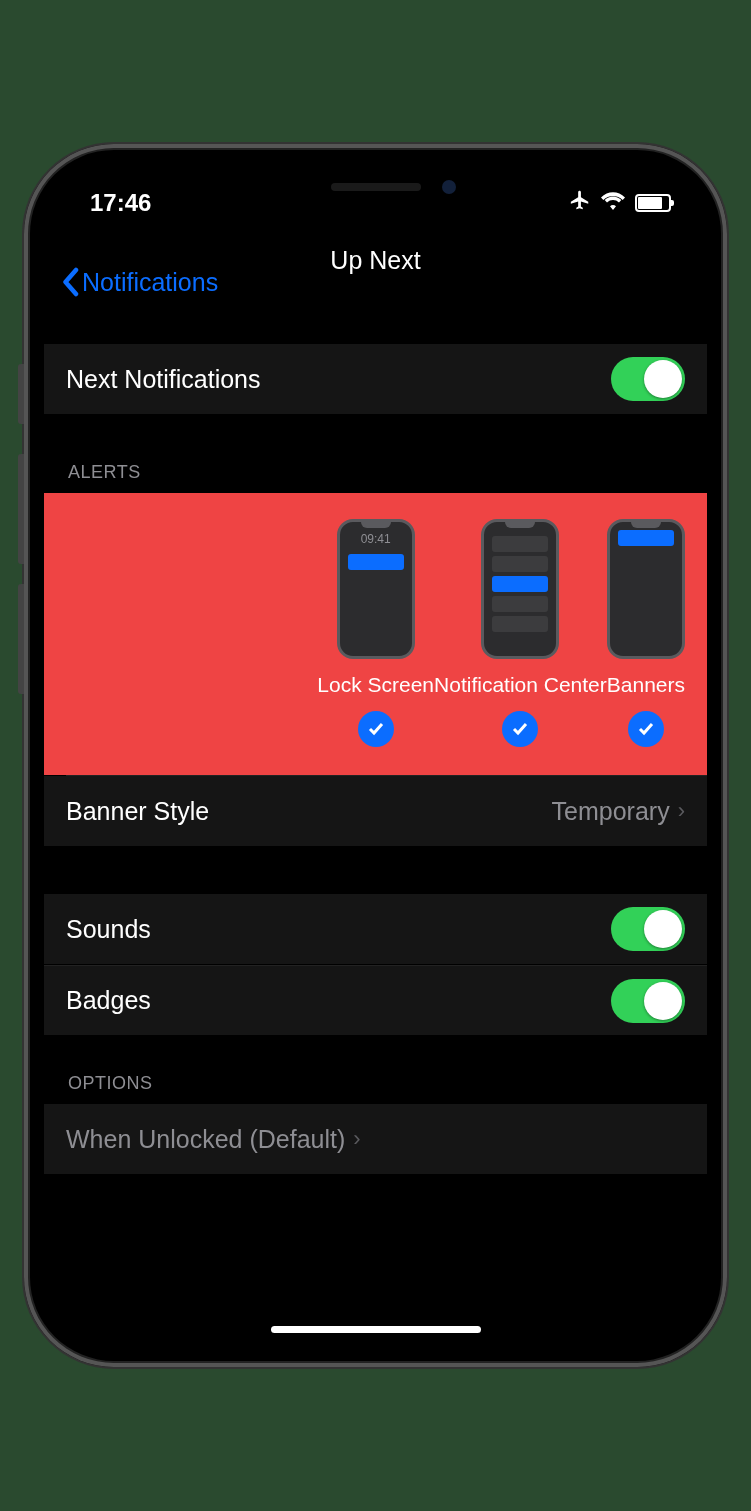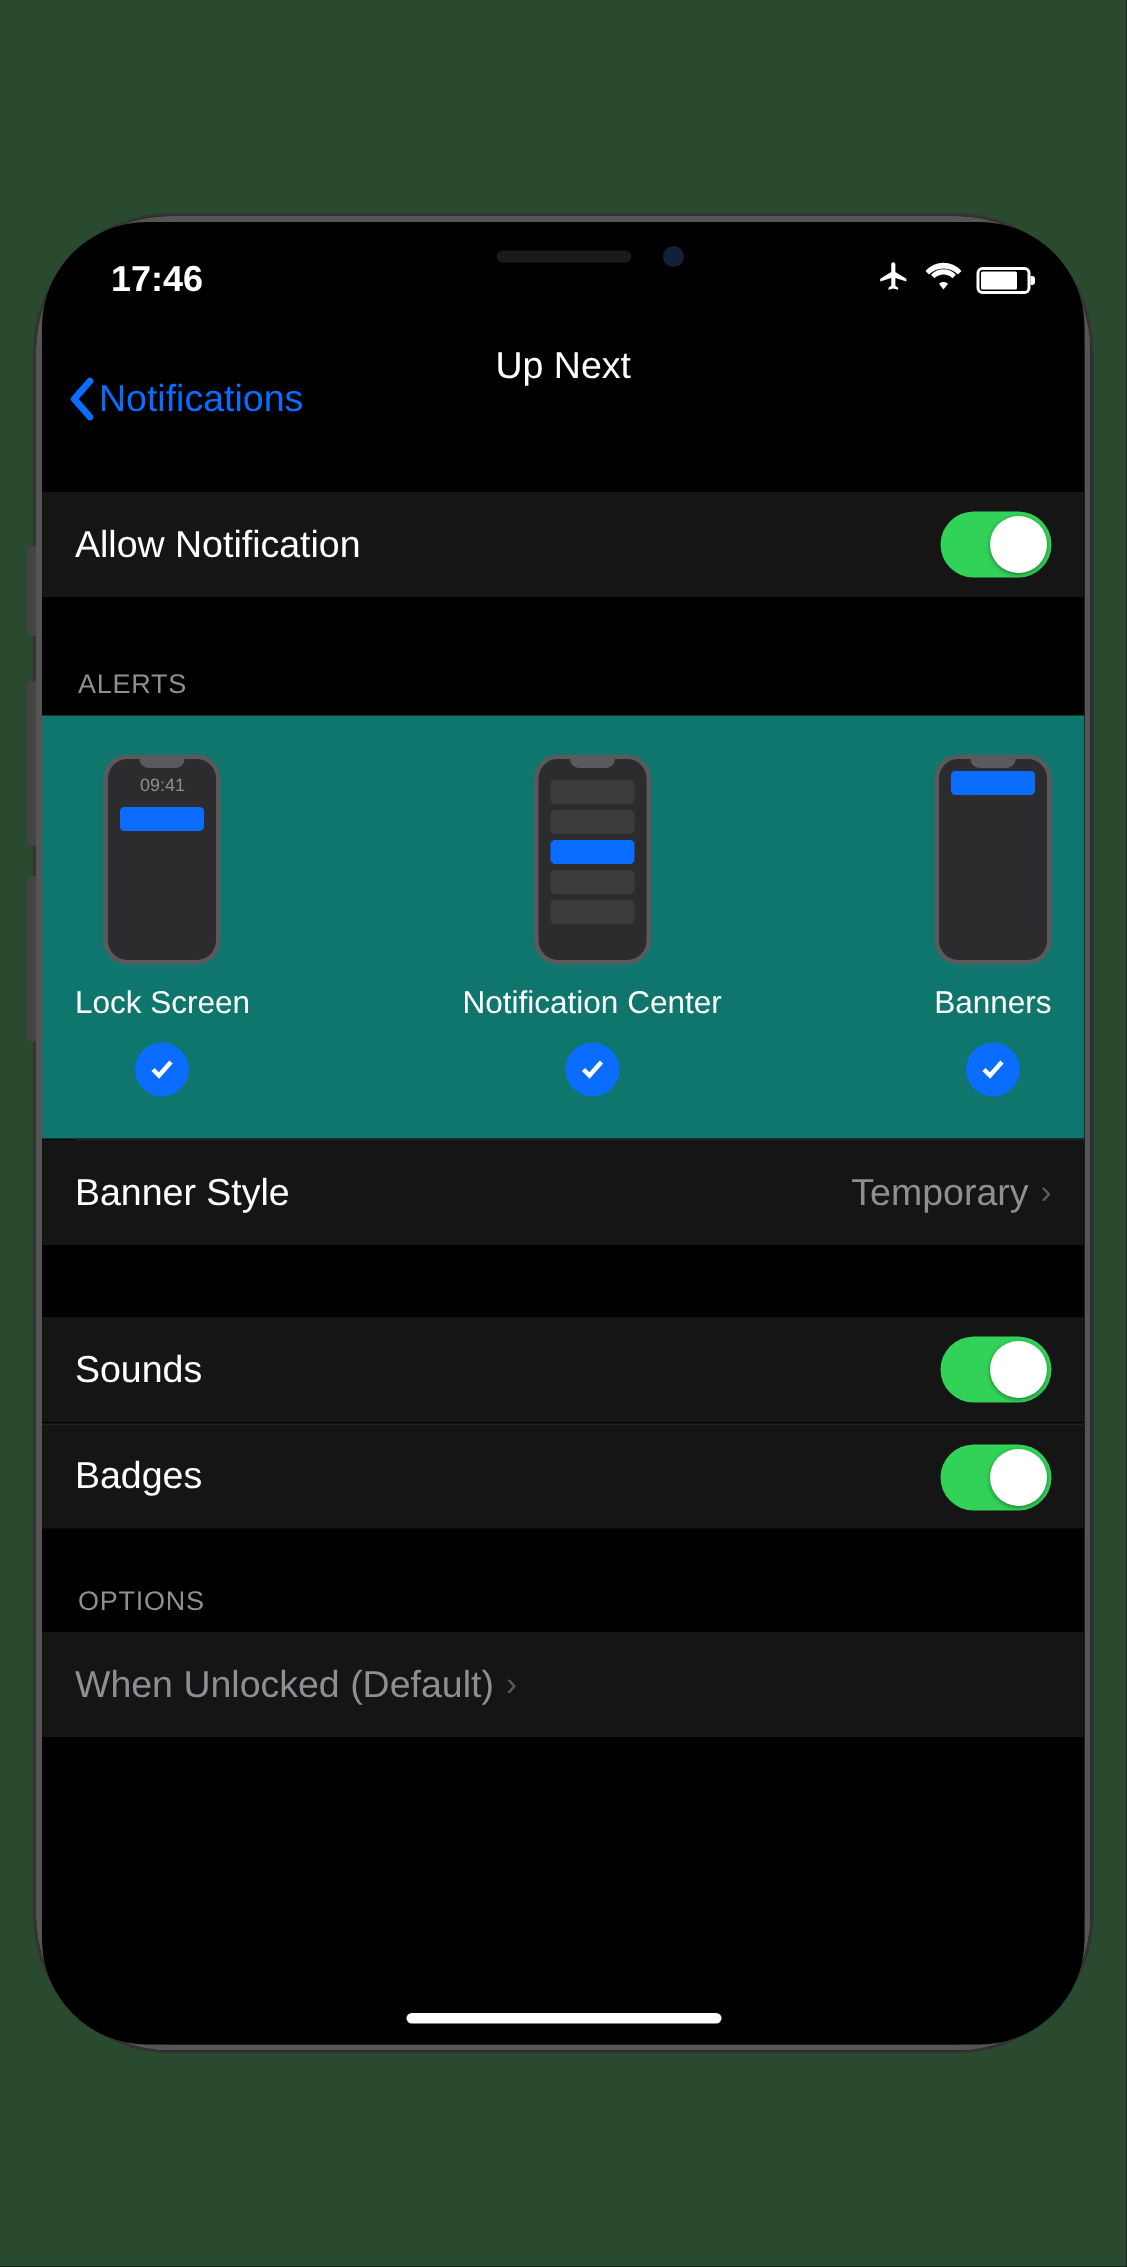--- a/index.html
+++ b/index.html
@@ -9,21 +9,21 @@
     height: 1511px;
     display: flex;
     align-items: center;
     justify-content: center;
   }
   .device-frame {
     width: 703px;
     height: 1223px;
     background: #000;
     border-radius: 90px;
-    padding: 4px;
+    padding: 20px;
     box-shadow: 0 0 0 2px #333, inset 0 0 0 4px #555, inset 0 0 0 6px #222;
     position: relative;
   }
   .device-frame::before {
     content: '';
     position: absolute;
     left: -6px;
     top: 220px;
     width: 6px;
     height: 60px;
@@ -159,24 +159,24 @@
     right: 3px;
     top: 3px;
     width: 38px;
     height: 38px;
     background: #fff;
     border-radius: 50%;
     box-shadow: 0 1px 3px rgba(0,0,0,0.4);
   }
 
   .alerts-cell {
-    background: #0f766e;
+    background: #ef4444;
     padding: 26px 22px 28px 22px;
     display: flex;
-    justify-content: space-between;
+    justify-content: flex-end;
     align-items:flex-start;
   }
   .alert-item { display:flex; flex-direction:column; align-items:center; gap:14px; }
   .alert-item .phone-preview {
     width: 78px;
     height: 140px;
     border: 3px solid #5a5a5e;
     border-radius: 16px;
     background: #2c2c2e;
     position: relative;
@@ -250,21 +250,21 @@
         <span>Notifications</span>
       </div>
       <div class="nav-title">Up Next</div>
     </div>
 
     <div class="content">
 
       <div class="section-gap"></div>
 
       <div class="cell">
-        <span>Allow Notification</span>
+        <span>Next Notifications</span>
         <div class="switch">
             <div class="knob"></div>
           </div>
       </div>
 
       <div class="section-gap"></div>
 
       <div class="group-header">ALERTS</div>
 
       <div class="alerts-cell">

